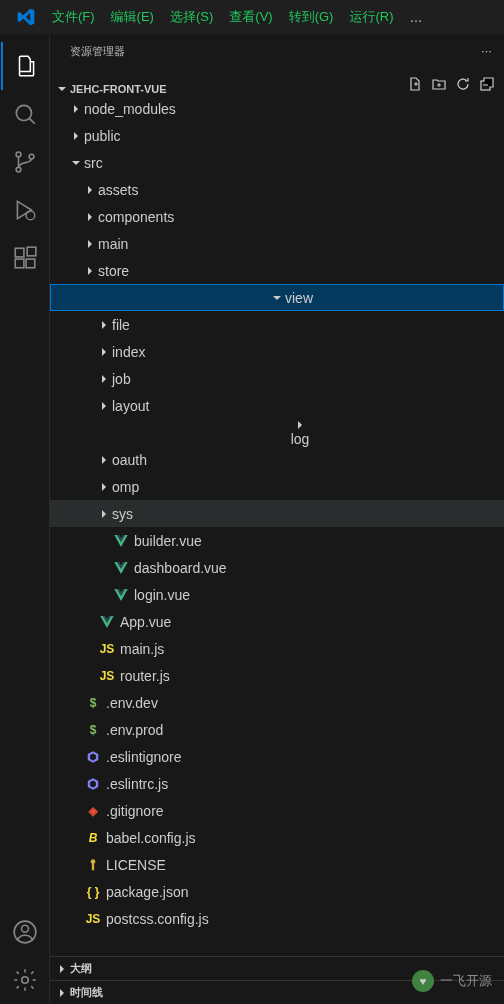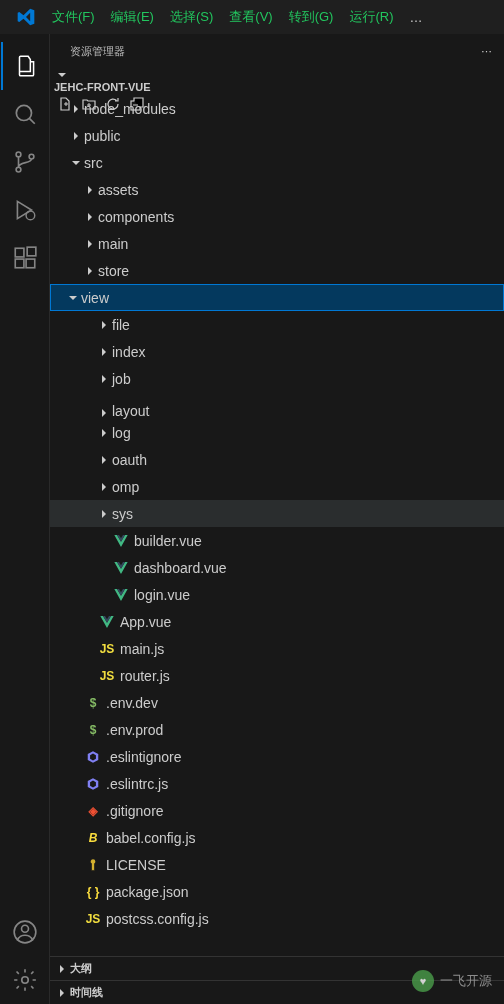--- a/index.html
+++ b/index.html
@@ -9,21 +9,21 @@
 .menu-item { padding: 0 8px; color: #22c55e; font-size: 13px; cursor: pointer; height: 34px; display: flex; align-items: center; }
 .menu-ellipsis { padding: 0 8px; }
 .main-area { display: flex; height: calc(100% - 34px); }
 .activity-bar { width: 50px; background: #181818; display: flex; flex-direction: column; align-items: center; padding-top: 8px; border-right: 1px solid #2a2a2a; }
 .activity-item { width: 48px; height: 48px; display: flex; align-items: center; justify-content: center; cursor: pointer; color: #858585; }
 .activity-item.active { color: #ffffff; border-left: 2px solid #0078d4; }
 .activity-spacer { flex: 1; }
 .sidebar { flex: 1; background: #181818; display: flex; flex-direction: column; overflow: hidden; }
 .sidebar-header { height: 35px; display: flex; align-items: center; justify-content: space-between; padding: 0 12px 0 20px; font-size: 11px; color: #bbbbbb; }
 .sidebar-header-actions { color: #cccccc; cursor: pointer; }
-.section-header { height: 26px; display: flex; align-items: flex-start; padding-left: 4px; font-size: 11px; font-weight: bold; color: #cccccc; cursor: pointer; flex-direction: column; }
+.section-header { height: 26px; display: flex; align-items: flex-end; padding-left: 4px; font-size: 11px; font-weight: bold; color: #cccccc; cursor: pointer; }
 .section-header .chev { width: 16px; display: inline-flex; justify-content: center; }
 .section-header .title { flex: 1; }
 .section-actions { display: flex; gap: 2px; padding-right: 6px; }
 .section-action { width: 22px; height: 22px; display: flex; align-items: center; justify-content: center; cursor: pointer; color: #cccccc; }
 .tree { flex: 1; overflow-y: auto; overflow-x: hidden; }
 .tree-row { height: 27px; display: flex; align-items: center; cursor: pointer; white-space: nowrap; font-size: 14px; color: #cccccc; }
 .tree-row.selected { background: #04395e; border: 1px solid #0078d4; }
 .tree-row.hovered { background: #2a2d2e; }
 .tree-row .chev { width: 16px; display: inline-flex; justify-content: center; flex-shrink: 0; }
 .tree-row .icon { width: 18px; height: 18px; display: inline-flex; align-items: center; justify-content: center; margin-right: 4px; font-weight: bold; font-size: 12px; flex-shrink: 0; }
@@ -203,21 +203,21 @@
           <span class="label">main</span>
         </div>
         <div class="tree-row" style="padding-left: 32px;">
           <span class="chev">
             <svg width="12" height="12" viewBox="0 0 12 12">
               <path fill="currentColor" d="M4 2l4 4-4 4z"></path>
             </svg>
           </span>
           <span class="label">store</span>
         </div>
-        <div class="tree-row selected" style="padding-left: 14px;">
+        <div class="tree-row selected" style="padding-left: 28px; justify-content: center;">
           <span class="chev">
             <svg width="12" height="12" viewBox="0 0 12 12">
               <path fill="currentColor" d="M2 4l4 4 4-4z"></path>
             </svg>
           </span>
           <span class="label">view</span>
         </div>
         <div class="tree-row" style="padding-left: 46px;">
           <span class="chev">
             <svg width="12" height="12" viewBox="0 0 12 12">
@@ -235,29 +235,29 @@
           <span class="label">index</span>
         </div>
         <div class="tree-row" style="padding-left: 46px;">
           <span class="chev">
             <svg width="12" height="12" viewBox="0 0 12 12">
               <path fill="currentColor" d="M4 2l4 4-4 4z"></path>
             </svg>
           </span>
           <span class="label">job</span>
         </div>
-        <div class="tree-row" style="padding-left: 46px; align-items: flex-end;">
+        <div class="tree-row" style="padding-left: 46px;">
           <span class="chev">
             <svg width="12" height="12" viewBox="0 0 12 12">
               <path fill="currentColor" d="M4 2l4 4-4 4z"></path>
             </svg>
           </span>
           <span class="label">layout</span>
         </div>
-        <div class="tree-row" style="padding-left: 46px;">
+        <div class="tree-row" style="padding-left: 46px; flex-direction: column;">
           <span class="chev">
             <svg width="12" height="12" viewBox="0 0 12 12">
               <path fill="currentColor" d="M4 2l4 4-4 4z"></path>
             </svg>
           </span>
           <span class="label">log</span>
         </div>
         <div class="tree-row" style="padding-left: 46px;">
           <span class="chev">
             <svg width="12" height="12" viewBox="0 0 12 12">

